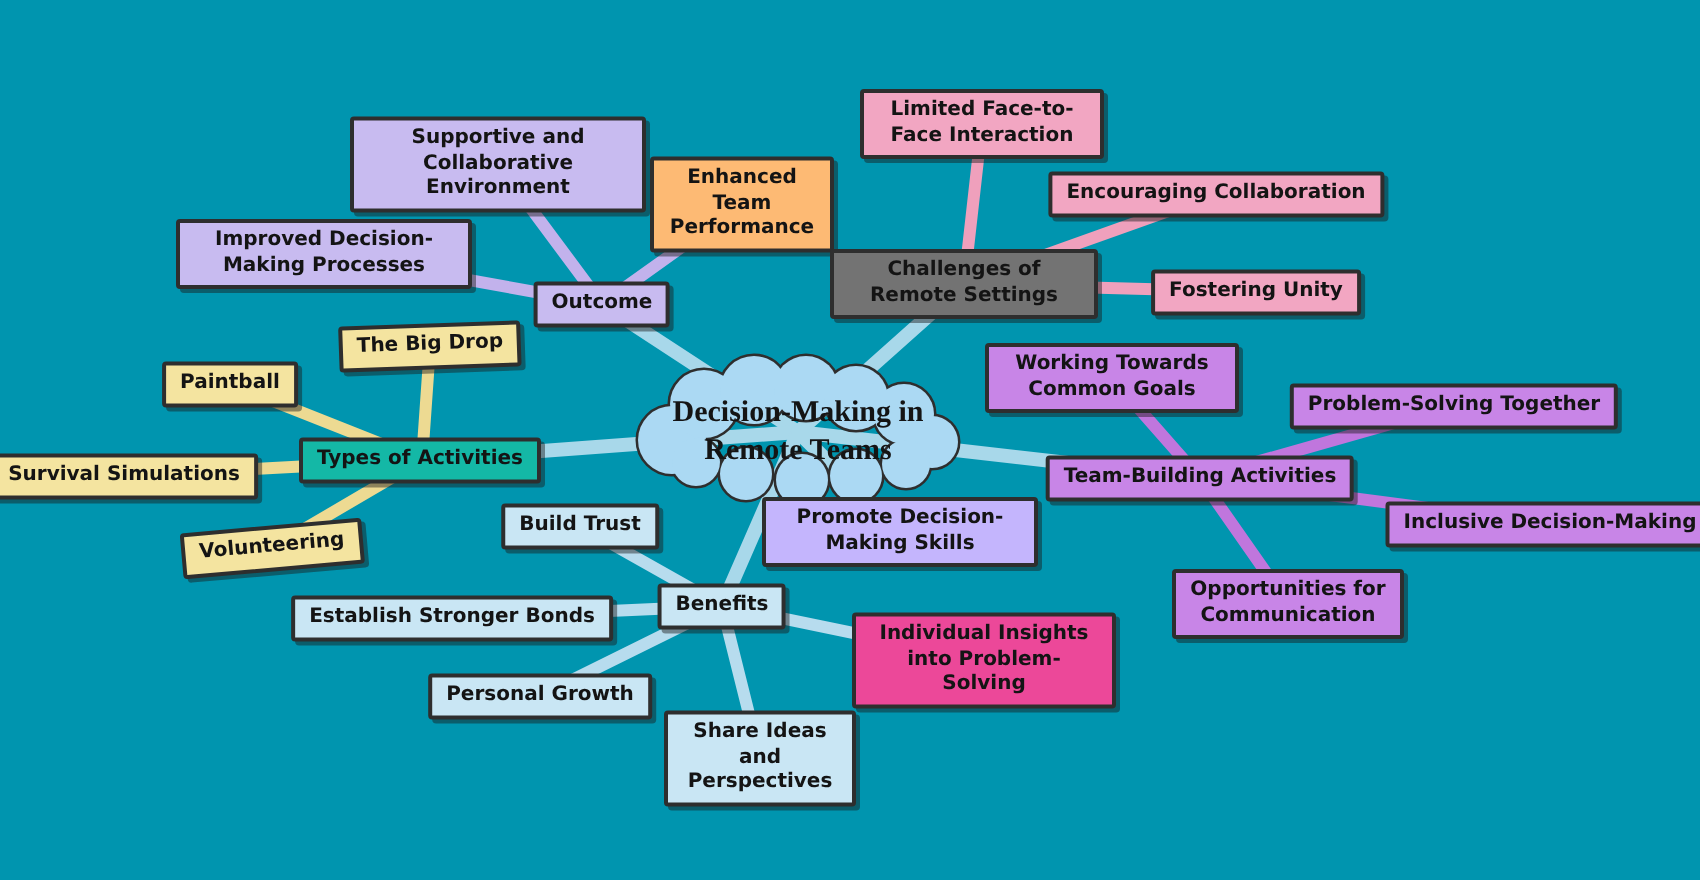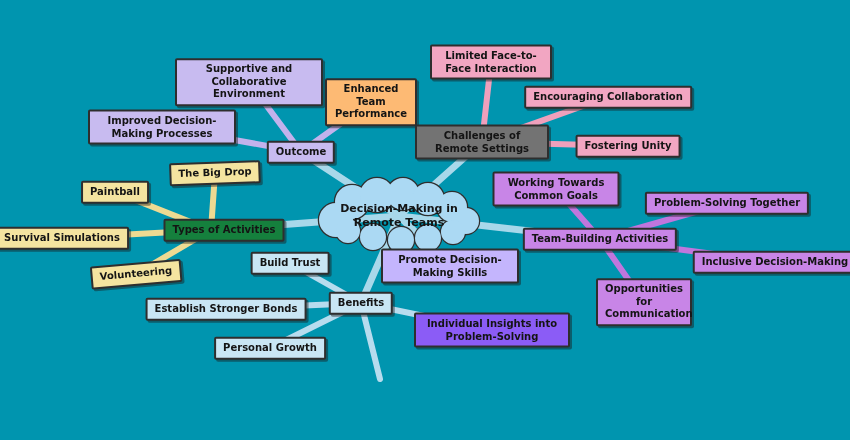--- a/index.html
+++ b/index.html
@@ -24,21 +24,22 @@
     font-weight:700;
     color:#141414;
     line-height:1.25;
     text-align:center;
     box-sizing:border-box;
   }
   .node.auto{white-space:nowrap;}
   .node.center{
     background:transparent !important;
     border:none;box-shadow:none;padding:0;
-    font-size:11px;
+    font-size:15px;
+    font-family:Liberation Serif, serif;
   }
 </style>
 </head>
 <body>
 
 <div id="mindmap" style="background: rgb(0, 149, 175);">
   <svg id="edge-layer" viewBox="0 0 850 440" xmlns="http://www.w3.org/2000/svg">
       <line x1="399" y1="216" x2="301" y2="152" stroke="#a8d8ea" stroke-width="7" stroke-linecap="round"></line>
       <line x1="399" y1="216" x2="482" y2="142" stroke="#a8d8ea" stroke-width="7" stroke-linecap="round"></line>
       <line x1="399" y1="216" x2="211" y2="230" stroke="#a8d8ea" stroke-width="7" stroke-linecap="round"></line>
@@ -94,29 +95,30 @@
 
 <div class="node center" style="left: 399px; top: 216px; width: 130px; color: rgb(20, 20, 20);"><span>Decision-Making in Remote Teams</span></div>
     <div class="node auto" style="left: 301px; top: 152px; background: rgb(200, 187, 240); color: rgb(20, 20, 20);"><span>Outcome</span></div>
     <div class="node" style="left: 249px; top: 82px; width: 148px; background: rgb(200, 187, 240); color: rgb(20, 20, 20);"><span>Supportive and Collaborative Environment</span></div>
     <div class="node" style="left: 162px; top: 127px; width: 148px; background: rgb(200, 187, 240); color: rgb(20, 20, 20);"><span>Improved Decision-Making Processes</span></div>
     <div class="node" style="left: 371px; top: 102px; width: 92px; background: #fdba74; color: rgb(20, 20, 20);"><span>Enhanced Team Performance</span></div>
     <div class="node" style="left: 482px; top: 142px; width: 134px; background: #737373; color: rgb(20, 20, 20);"><span>Challenges of Remote Settings</span></div>
     <div class="node" style="left: 491px; top: 62px; width: 122px; background: rgb(242, 166, 194); color: rgb(20, 20, 20);"><span>Limited Face-to-Face Interaction</span></div>
     <div class="node auto" style="left: 608px; top: 97px; background: rgb(242, 166, 194); color: rgb(20, 20, 20);"><span>Encouraging Collaboration</span></div>
     <div class="node auto" style="left: 628px; top: 146px; background: rgb(242, 166, 194); color: rgb(20, 20, 20);"><span>Fostering Unity</span></div>
-    <div class="node auto" style="left: 224px; top: 230px; background: #15803d; color: rgb(20, 20, 20);"><span>Types of Activities</span></div>
+    <div class="node auto" style="left: 210px; top: 230px; background: #14b8a6; color: rgb(20, 20, 20);"><span>Types of Activities</span></div>
     <div class="node auto" style="left: 215px; top: 173px; transform: translate(-50%, -50%) rotate(-2deg); background: rgb(244, 228, 160); color: rgb(20, 20, 20);"><span>The Big Drop</span></div>
     <div class="node auto" style="left: 115px; top: 192px; background: rgb(244, 228, 160); color: rgb(20, 20, 20);"><span>Paintball</span></div>
     <div class="node auto" style="left: 62px; top: 238px; background: rgb(244, 228, 160); color: rgb(20, 20, 20);"><span>Survival Simulations</span></div>
     <div class="node auto" style="left: 136px; top: 274px; transform: translate(-50%, -50%) rotate(-5deg); background: rgb(244, 228, 160); color: rgb(20, 20, 20);"><span>Volunteering</span></div>
     <div class="node auto" style="left: 600px; top: 239px; background: rgb(200, 133, 231); color: rgb(20, 20, 20);"><span>Team-Building Activities</span></div>
     <div class="node" style="left: 556px; top: 189px; width: 127px; background: rgb(200, 133, 231); color: rgb(20, 20, 20);"><span>Working Towards Common Goals</span></div>
     <div class="node auto" style="left: 727px; top: 203px; background: rgb(200, 133, 231); color: rgb(20, 20, 20);"><span>Problem-Solving Together</span></div>
     <div class="node auto" style="left: 775px; top: 262px; background: rgb(200, 133, 231); color: rgb(20, 20, 20);"><span>Inclusive Decision-Making</span></div>
-    <div class="node" style="left: 644px; top: 302px; width: 96px; background: rgb(200, 133, 231); color: rgb(20, 20, 20);"><span>Opportunities for Communication</span></div>
+    <div class="node" style="left: 644px; top: 302px; width: 116px; background: rgb(200, 133, 231); color: rgb(20, 20, 20);"><span>Opportunities for Communication</span></div>
     <div class="node" style="left: 450px; top: 266px; width: 138px; background: #c4b5fd; color: rgb(20, 20, 20);"><span>Promote Decision-Making Skills</span></div>
     <div class="node auto" style="left: 361px; top: 303px; background: rgb(201, 230, 244); color: rgb(20, 20, 20);"><span>Benefits</span></div>
     <div class="node auto" style="left: 290px; top: 263px; background: rgb(201, 230, 244); color: rgb(20, 20, 20);"><span>Build Trust</span></div>
     <div class="node auto" style="left: 226px; top: 309px; background: rgb(201, 230, 244); color: rgb(20, 20, 20);"><span>Establish Stronger Bonds</span></div>
     <div class="node auto" style="left: 270px; top: 348px; background: rgb(201, 230, 244); color: rgb(20, 20, 20);"><span>Personal Growth</span></div>
-    <div class="node" style="left: 492px; top: 330px; width: 156px; background: #8b5cf6; color: rgb(20, 20, 20);"><span>Individual Insights into Problem-Solving</span></div>
+    <div class="node" style="left: 380px; top: 379px; width: 96px; background: rgb(201, 230, 244); color: rgb(20, 20, 20);"><span>Share Ideas and Perspectives</span></div>
+    <div class="node" style="left: 492px; top: 330px; width: 132px; background: #ec4899; color: rgb(20, 20, 20);"><span>Individual Insights into Problem-Solving</span></div>
   </div>
 
 </body></html>

